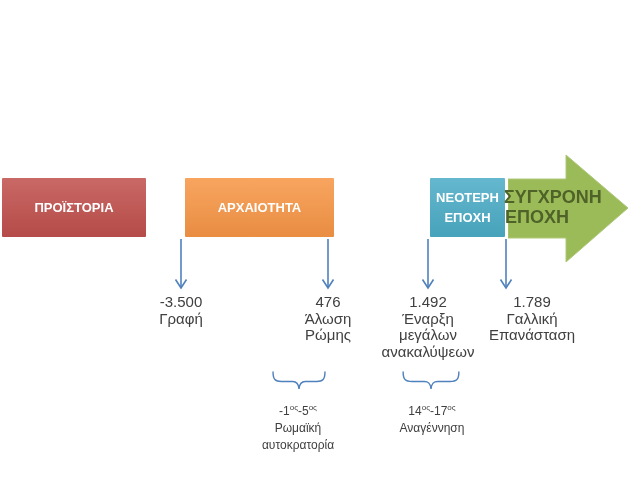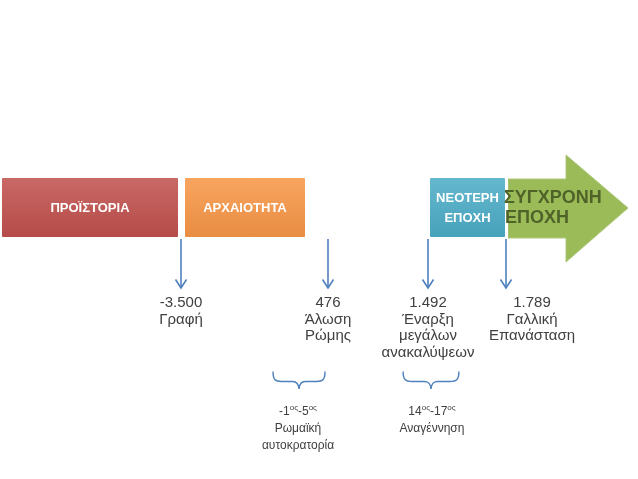--- a/index.html
+++ b/index.html
@@ -24,22 +24,22 @@
     justify-content: center;
     text-align: center;
     color: #ffffff;
     font-weight: bold;
     font-size: 13px;
     line-height: 20px;
     white-space: pre-line;
     background-image: linear-gradient(180deg, rgba(255,255,255,0.14), rgba(0,0,0,0.06));
     border-radius: 1px;
   }
-  .seg-1 { left: 2px;   width: 176px; background-color: #C0504D; }
-  .seg-2 { left: 185px; width: 120px; background-color: #F79646; }
+  .seg-1 { left: 2px;   width: 144px; background-color: #C0504D; }
+  .seg-2 { left: 185px; width: 149px; background-color: #F79646; }
   .seg-3 { left: 330px; width: 95px;  background-color: #8064A2; }
   .seg-4 { left: 430px; width: 75px;  background-color: #4BACC6; }
   
   .era-arrow-svg { position: absolute; left: 508px; top: 152px; width: 122px; height: 112px; }
   .era-arrow-label {
     position: absolute;
     left: 504px; top: 187px; width: 66px;
     text-align: center;
     color: #4F6228;
     font-weight: bold;

